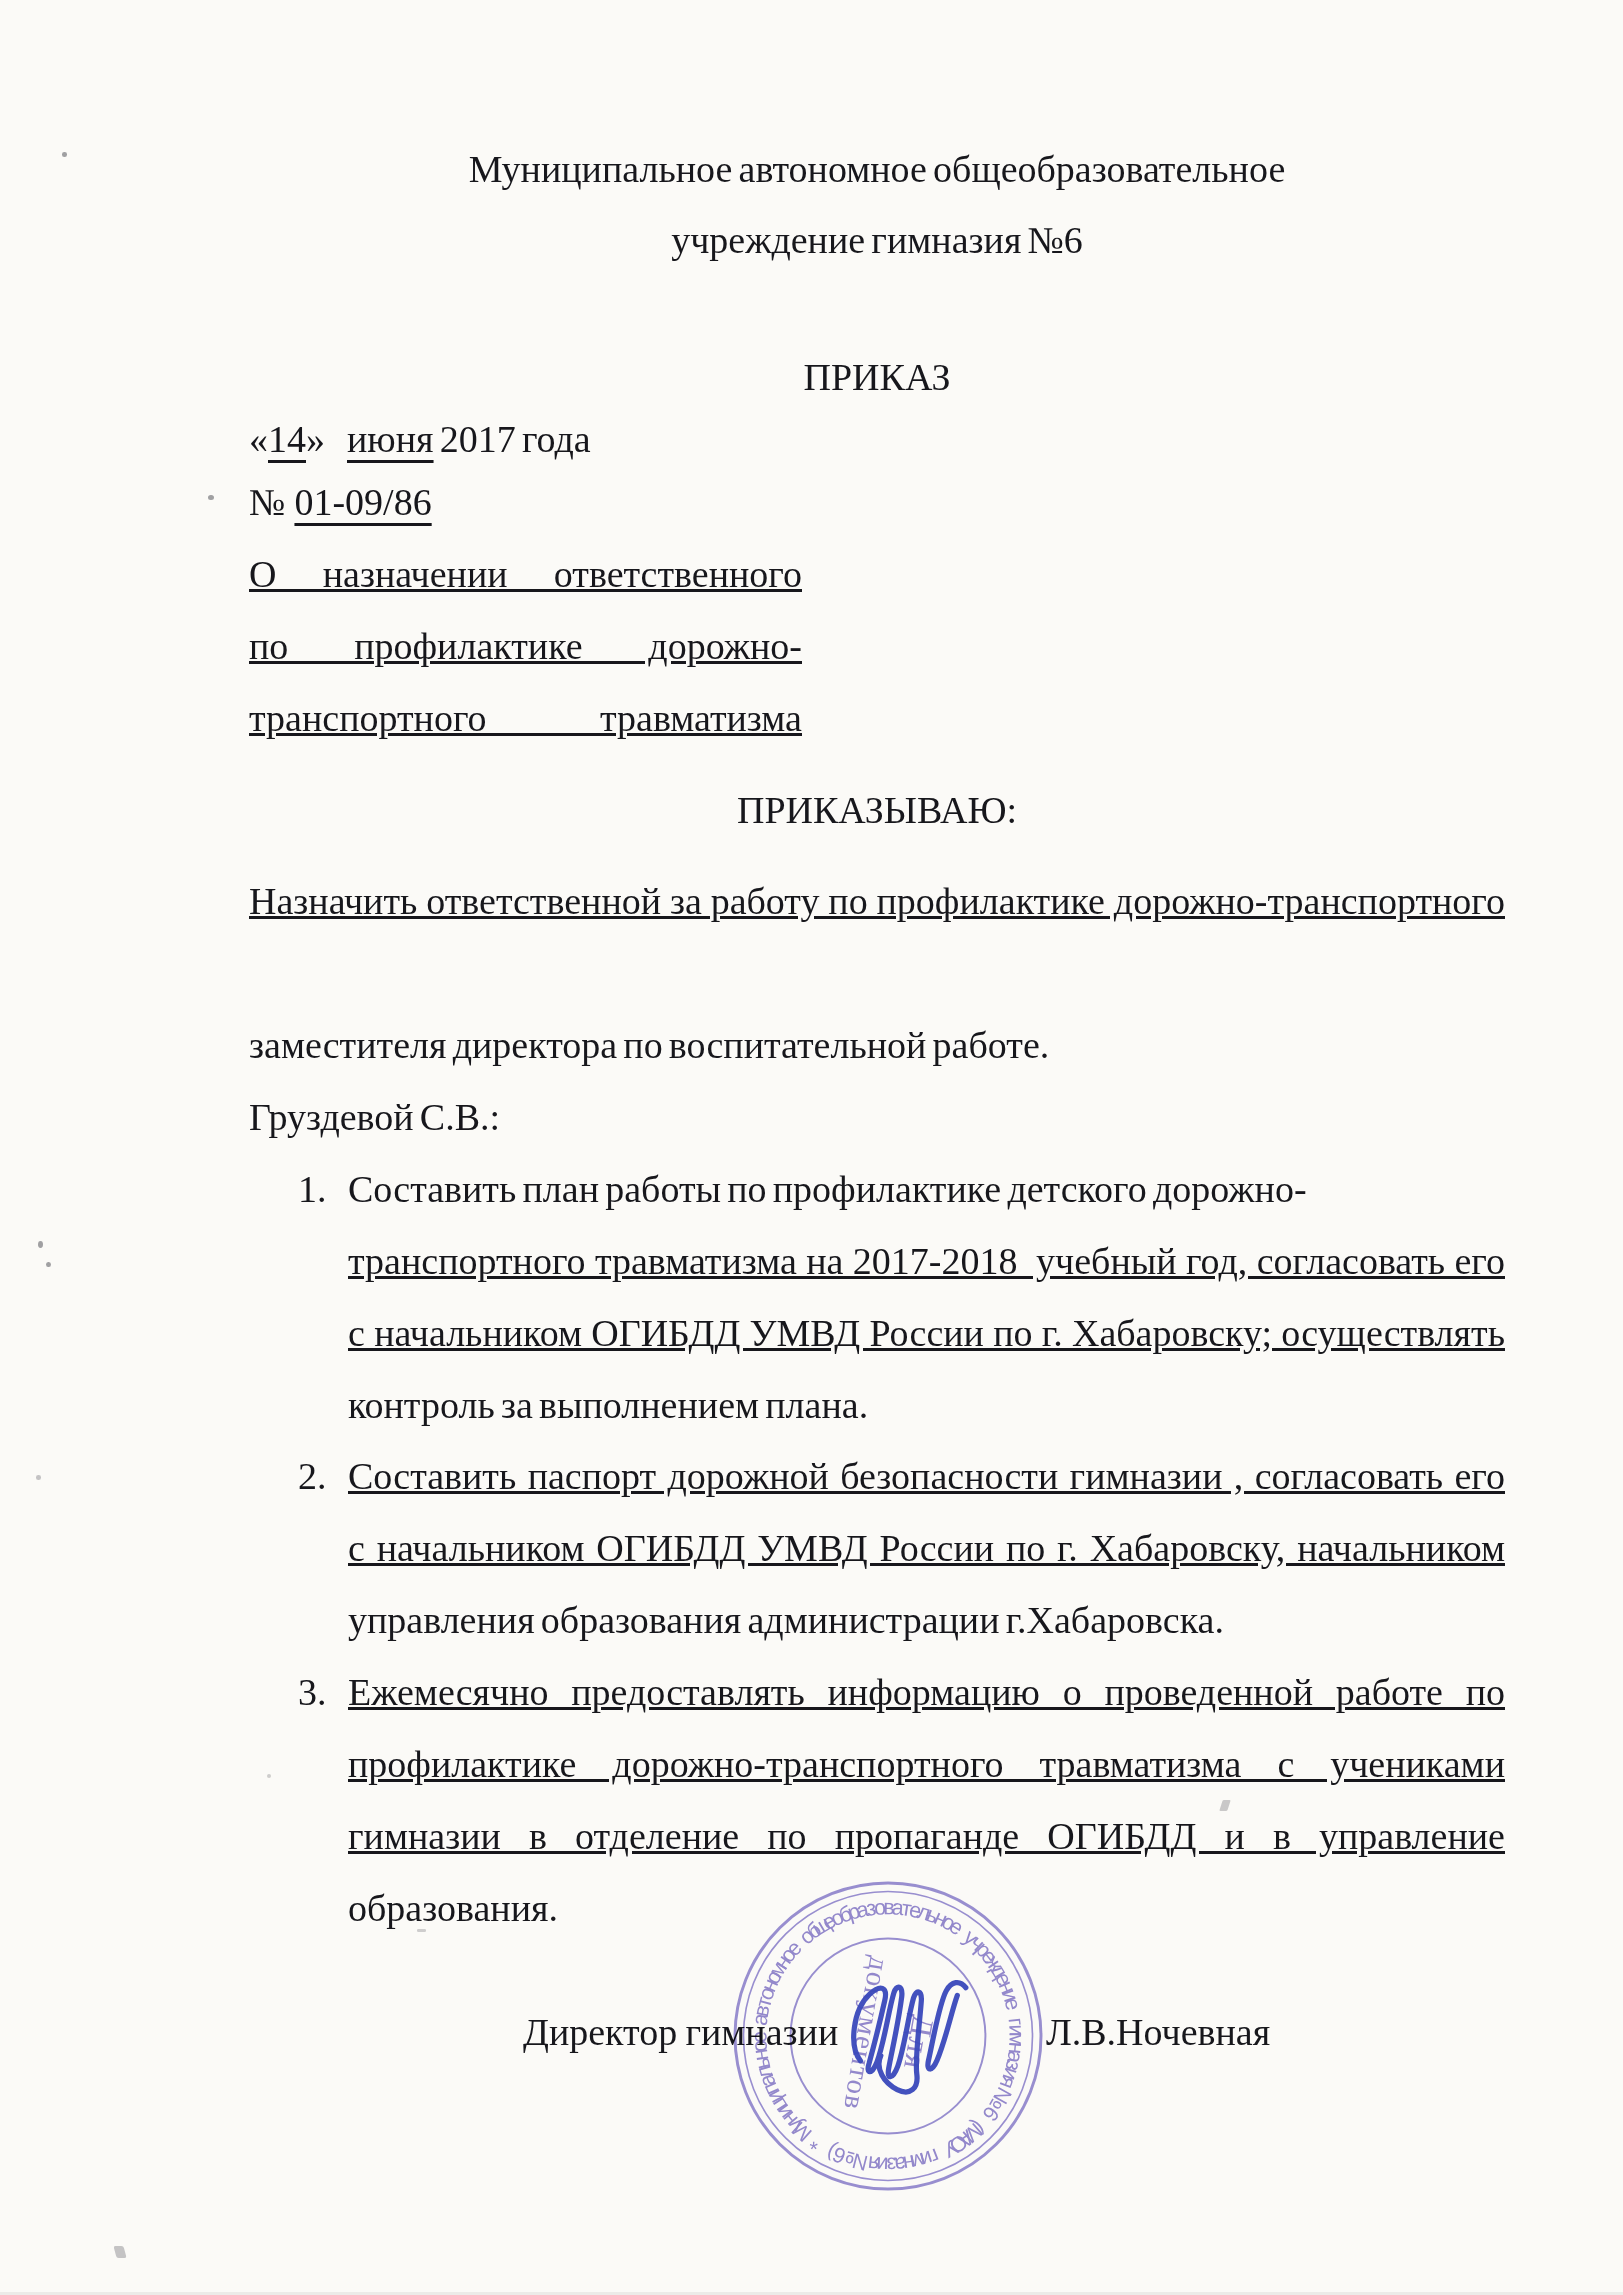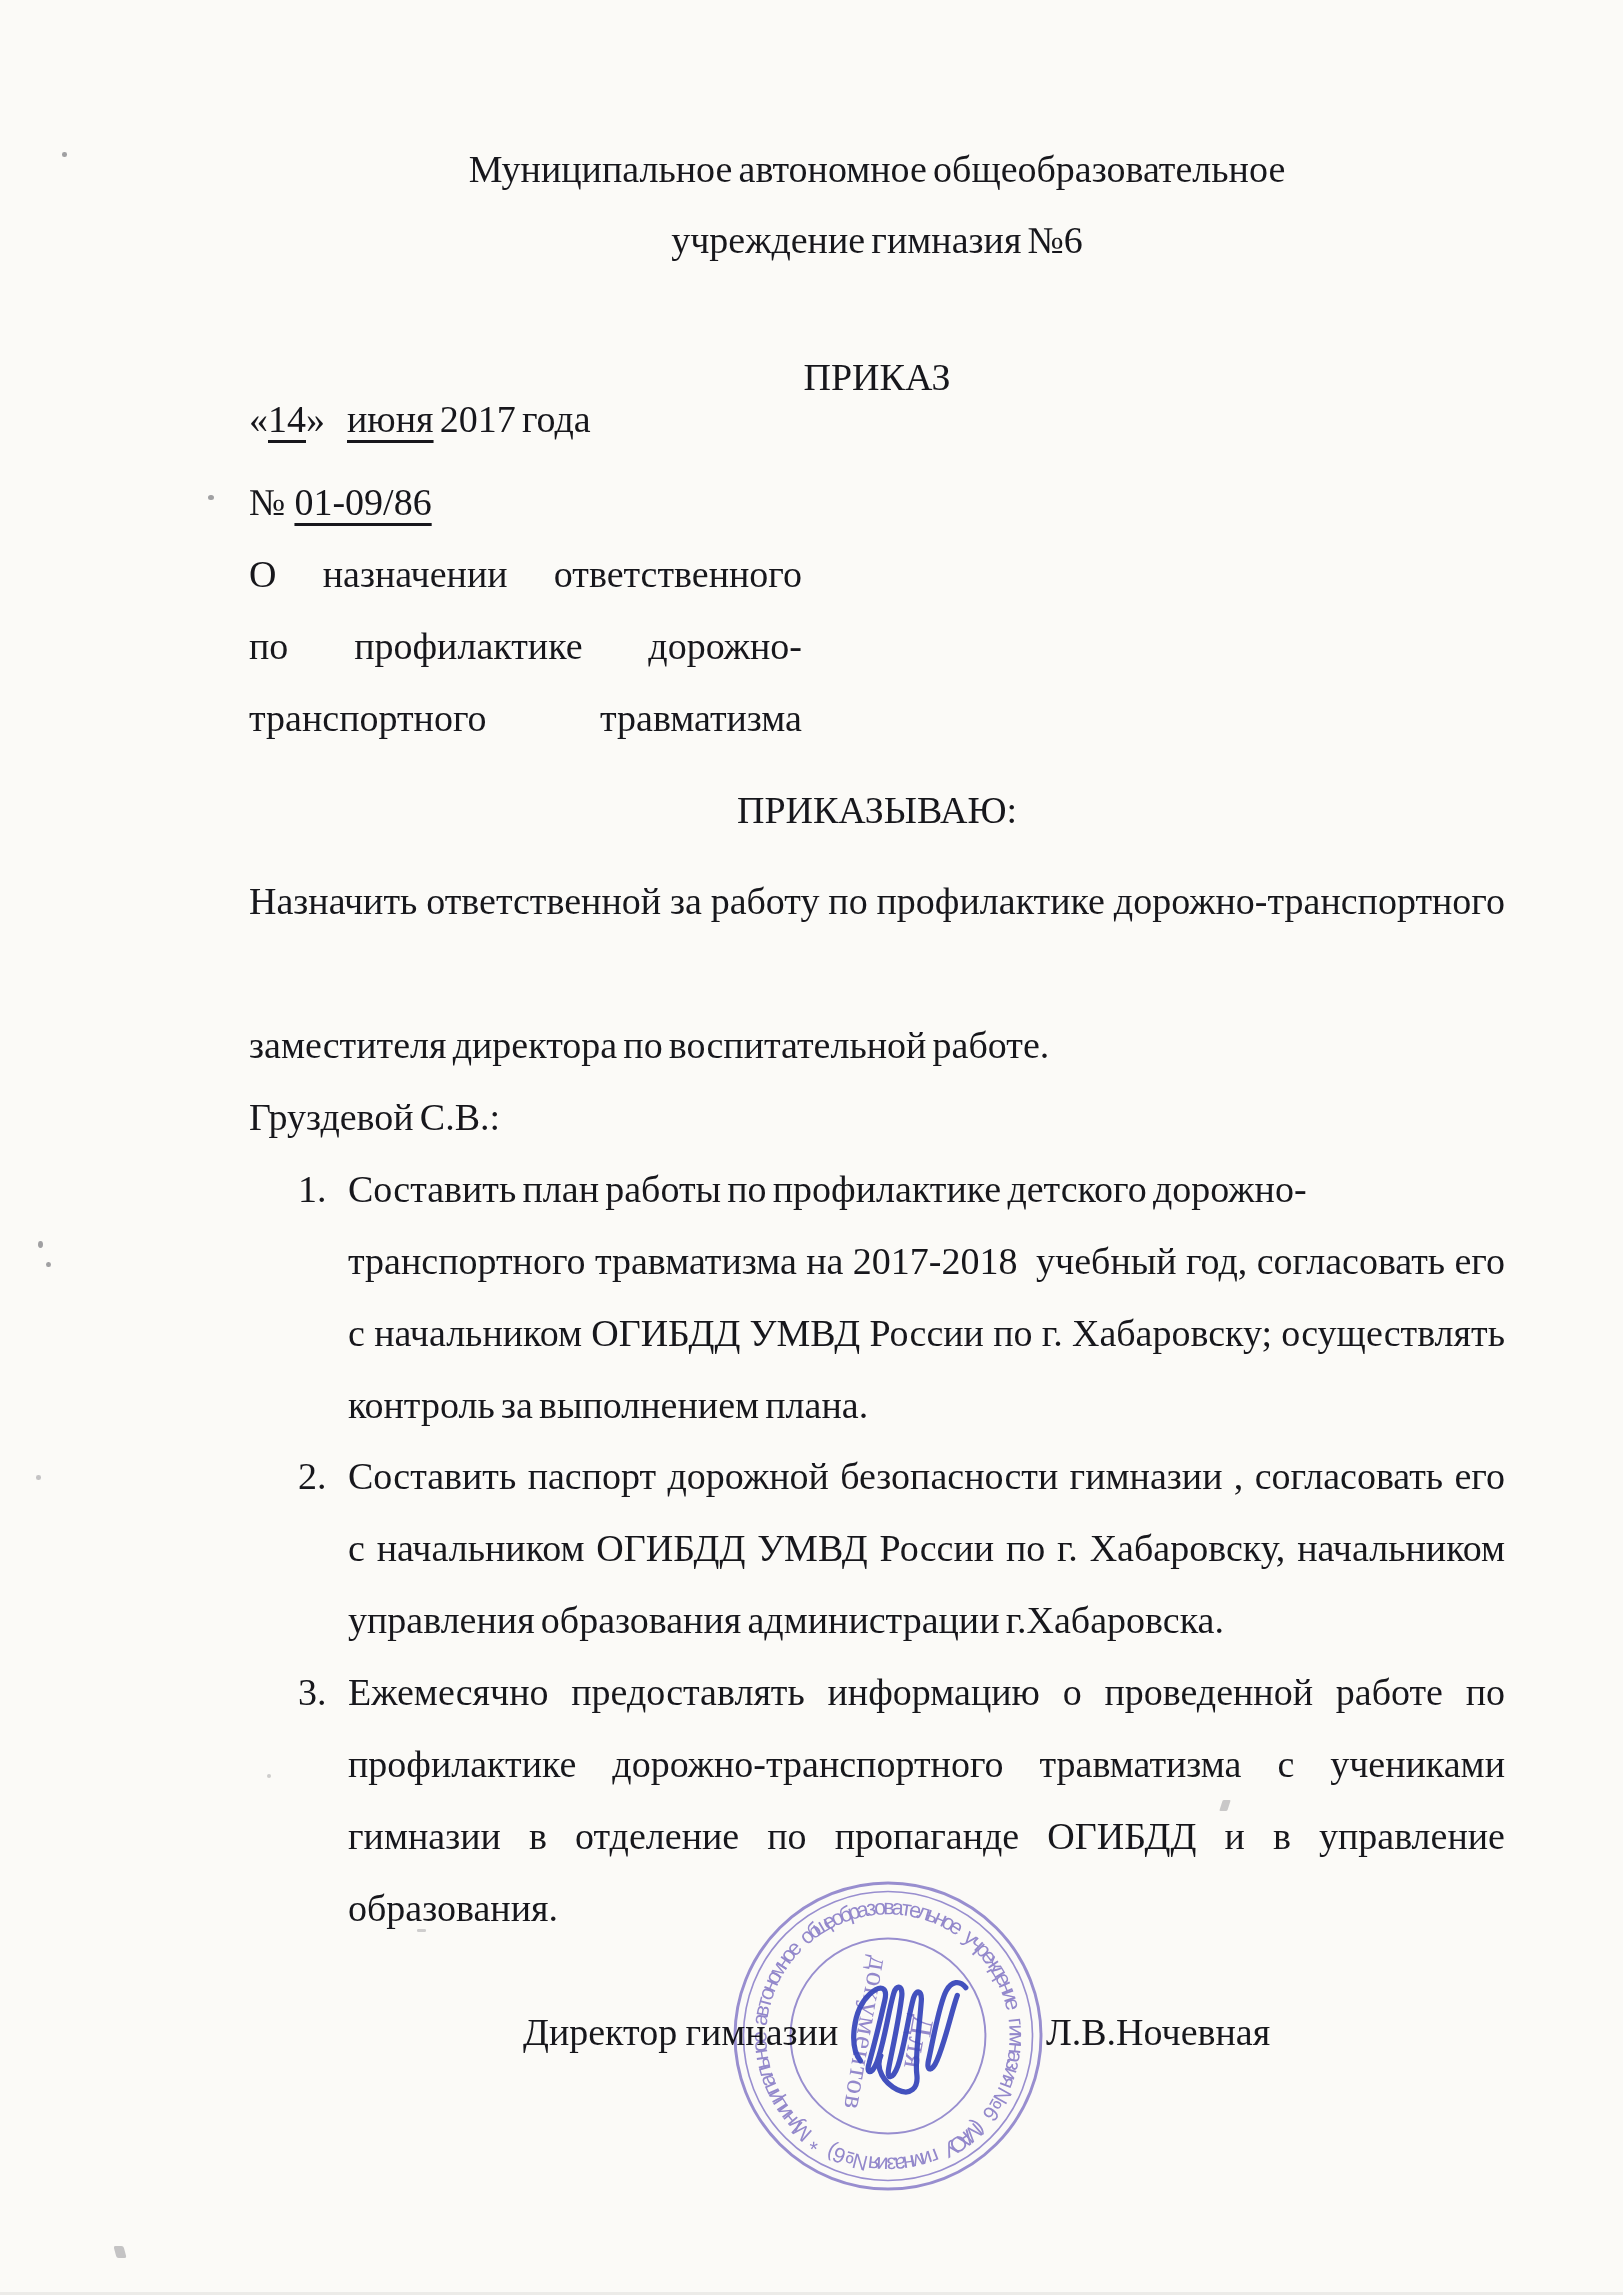--- a/index.html
+++ b/index.html
@@ -13,21 +13,21 @@
   }
   .l{
     position:absolute;
     left:249px;width:1256px;
     font-size:38px;line-height:72px;
     word-spacing:-3.3px;
     white-space:normal;
     color:#17171c;
   }
   .ctr{text-align:center;}
-  .just{text-align:justify;text-align-last:justify;}
+  .just{text-align:justify;text-align-last:justify;text-decoration:underline;}
   .u{text-decoration:underline;text-decoration-thickness:2.6px;text-underline-offset:7.9px;}
   .subj{width:553px;}
   .itemtext{left:348px;width:1157px;}
   .num{position:absolute;left:298px;width:46px;font-size:38px;line-height:72px;}
   .sp2{display:inline-block;width:22px;}
   .nlabel{margin-right:9.2px;}
   .sigrole{position:absolute;left:523px;top:1996px;font-size:38px;line-height:72px;word-spacing:-1.3px;}
   .signame{position:absolute;left:1034px;top:1996px;font-size:38px;line-height:72px;word-spacing:-1.3px;padding-left:12px;}
   #stamp{
     position:absolute;left:718px;top:1866px;width:340px;height:340px;
@@ -48,21 +48,21 @@
 </head>
 <body>
 
 <div id="page">
 
   <div class="l ctr" style="top:133px">Муниципальное автономное общеобразовательное</div>
   <div class="l ctr" style="top:204px">учреждение гимназия №6</div>
 
   <div class="l ctr" style="top:341px">ПРИКАЗ</div>
 
-  <div class="l" style="top:383px"><span>«</span><span class="u">14</span><span>»</span><span class="sp2"></span><span class="u">июня</span><span> 2017 года</span></div>
+  <div class="l" style="top:403px"><span>«</span><span class="u">14</span><span>»</span><span class="sp2"></span><span class="u">июня</span><span> 2017 года</span></div>
 
   <div class="l" style="top:466px"><span class="nlabel">№</span><span class="u">01-09/86</span></div>
 
   <div class="l subj just" style="top:538px">О назначении ответственного</div>
   <div class="l subj just" style="top:610px">по профилактике дорожно-</div>
   <div class="l subj just" style="top:682px">транспортного травматизма</div>
 
   <div class="l ctr" style="top:774px">ПРИКАЗЫВАЮ:</div>
 
   <div class="l just" style="top:865px">Назначить ответственной за работу по профилактике дорожно-транспортного</div>

